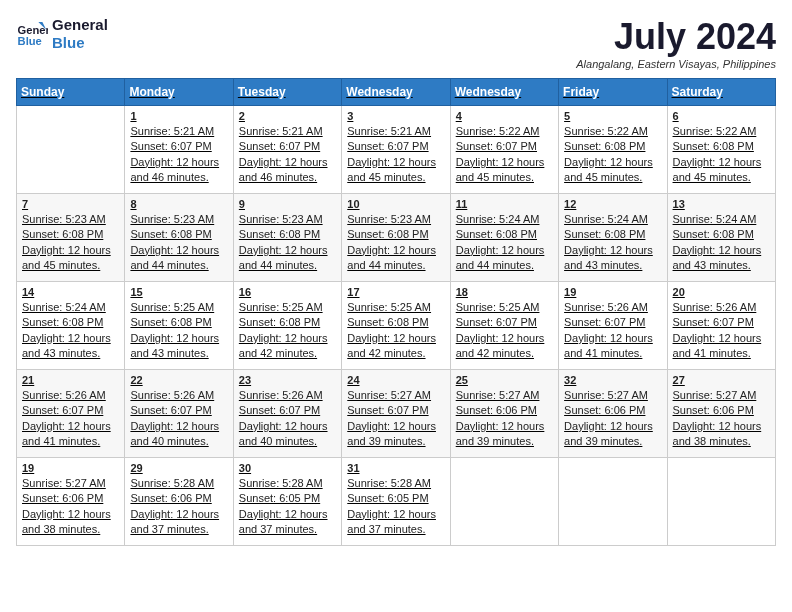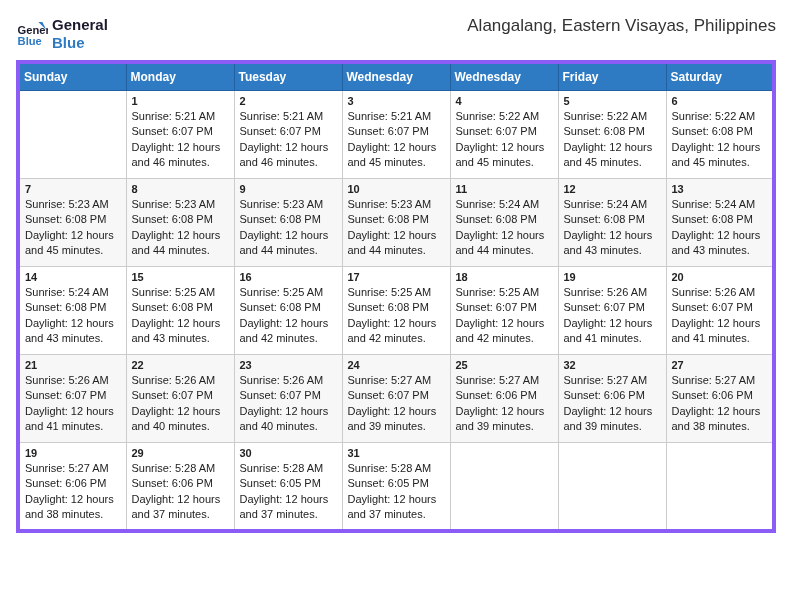--- a/index.html
+++ b/index.html
@@ -27,27 +27,29 @@
     }
     .title-section {
       text-align: right;
     }
     .month-title {
       font-size: 36px;
       font-weight: bold;
       color: #1a1a2e;
     }
     .location-title {
-      font-size: 17px;
+      font-size: 11px;
       color: #333;
+      font-style: italic;
     }
     .calendar-table {
       width: 100%;
       border-collapse: collapse;
-      border: 4px solid #8b5cf6;
+      border: 1px solid #8b5cf6;
+      text-decoration: underline;
     }
     .calendar-table th {
       background: #2e7bc4;
       color: #fff;
       font-size: 12px;
       font-weight: bold;
       padding: 6px 4px;
       text-align: left;
       border: 1px solid #2060a0;
     }
@@ -89,20 +91,21 @@
       <text x="2" y="20" font-size="14" font-weight="bold" fill="#1a1a2e">General</text>
       <text x="2" y="34" font-size="14" font-weight="bold" fill="#2e7bc4">Blue</text>
       <polygon points="28,5 38,15 33,5" fill="#2e7bc4"></polygon>
     </svg>
     <div style="display:flex;flex-direction:column;">
       <span style="font-size:15px;font-weight:bold;color:#1a1a2e;line-height:1.2;">General</span>
       <span style="font-size:15px;font-weight:bold;color:#2e7bc4;line-height:1.2;">Blue</span>
     </div>
   </div>
   <div class="title-section">
+    <div class="month-title">July 2024</div>
     <div class="location-title">Alangalang, Eastern Visayas, Philippines</div>
   </div>
 </div>
 
 <table class="calendar-table">
   <thead>
     <tr>
     <th>Sunday</th>
         <th>Monday</th>
         <th>Tuesday</th>

